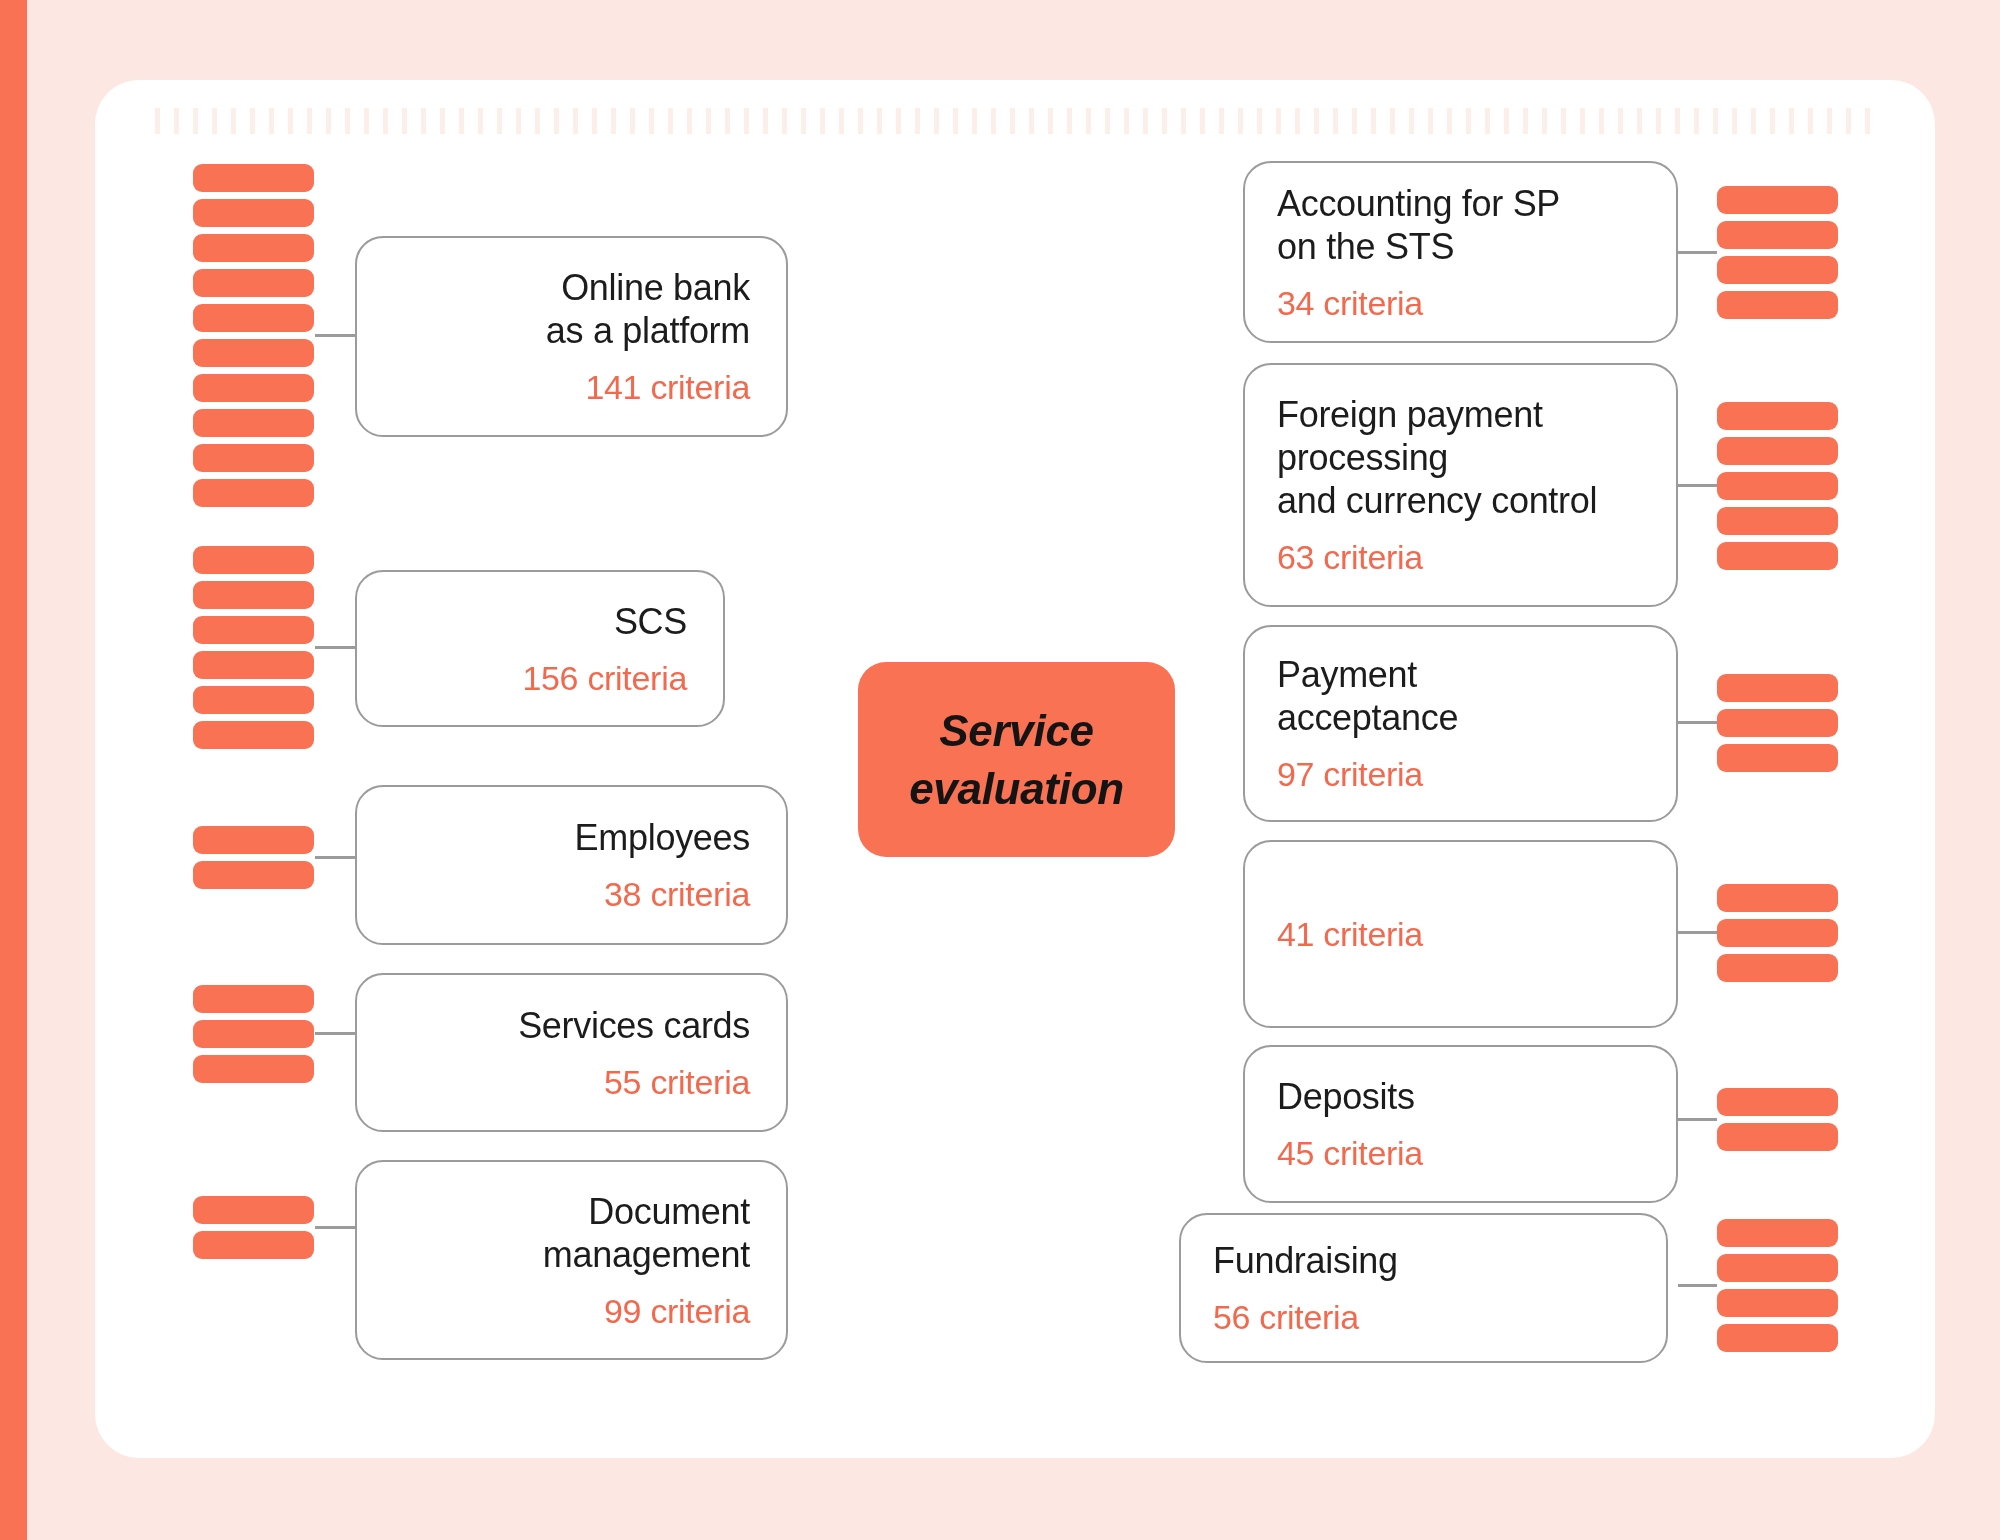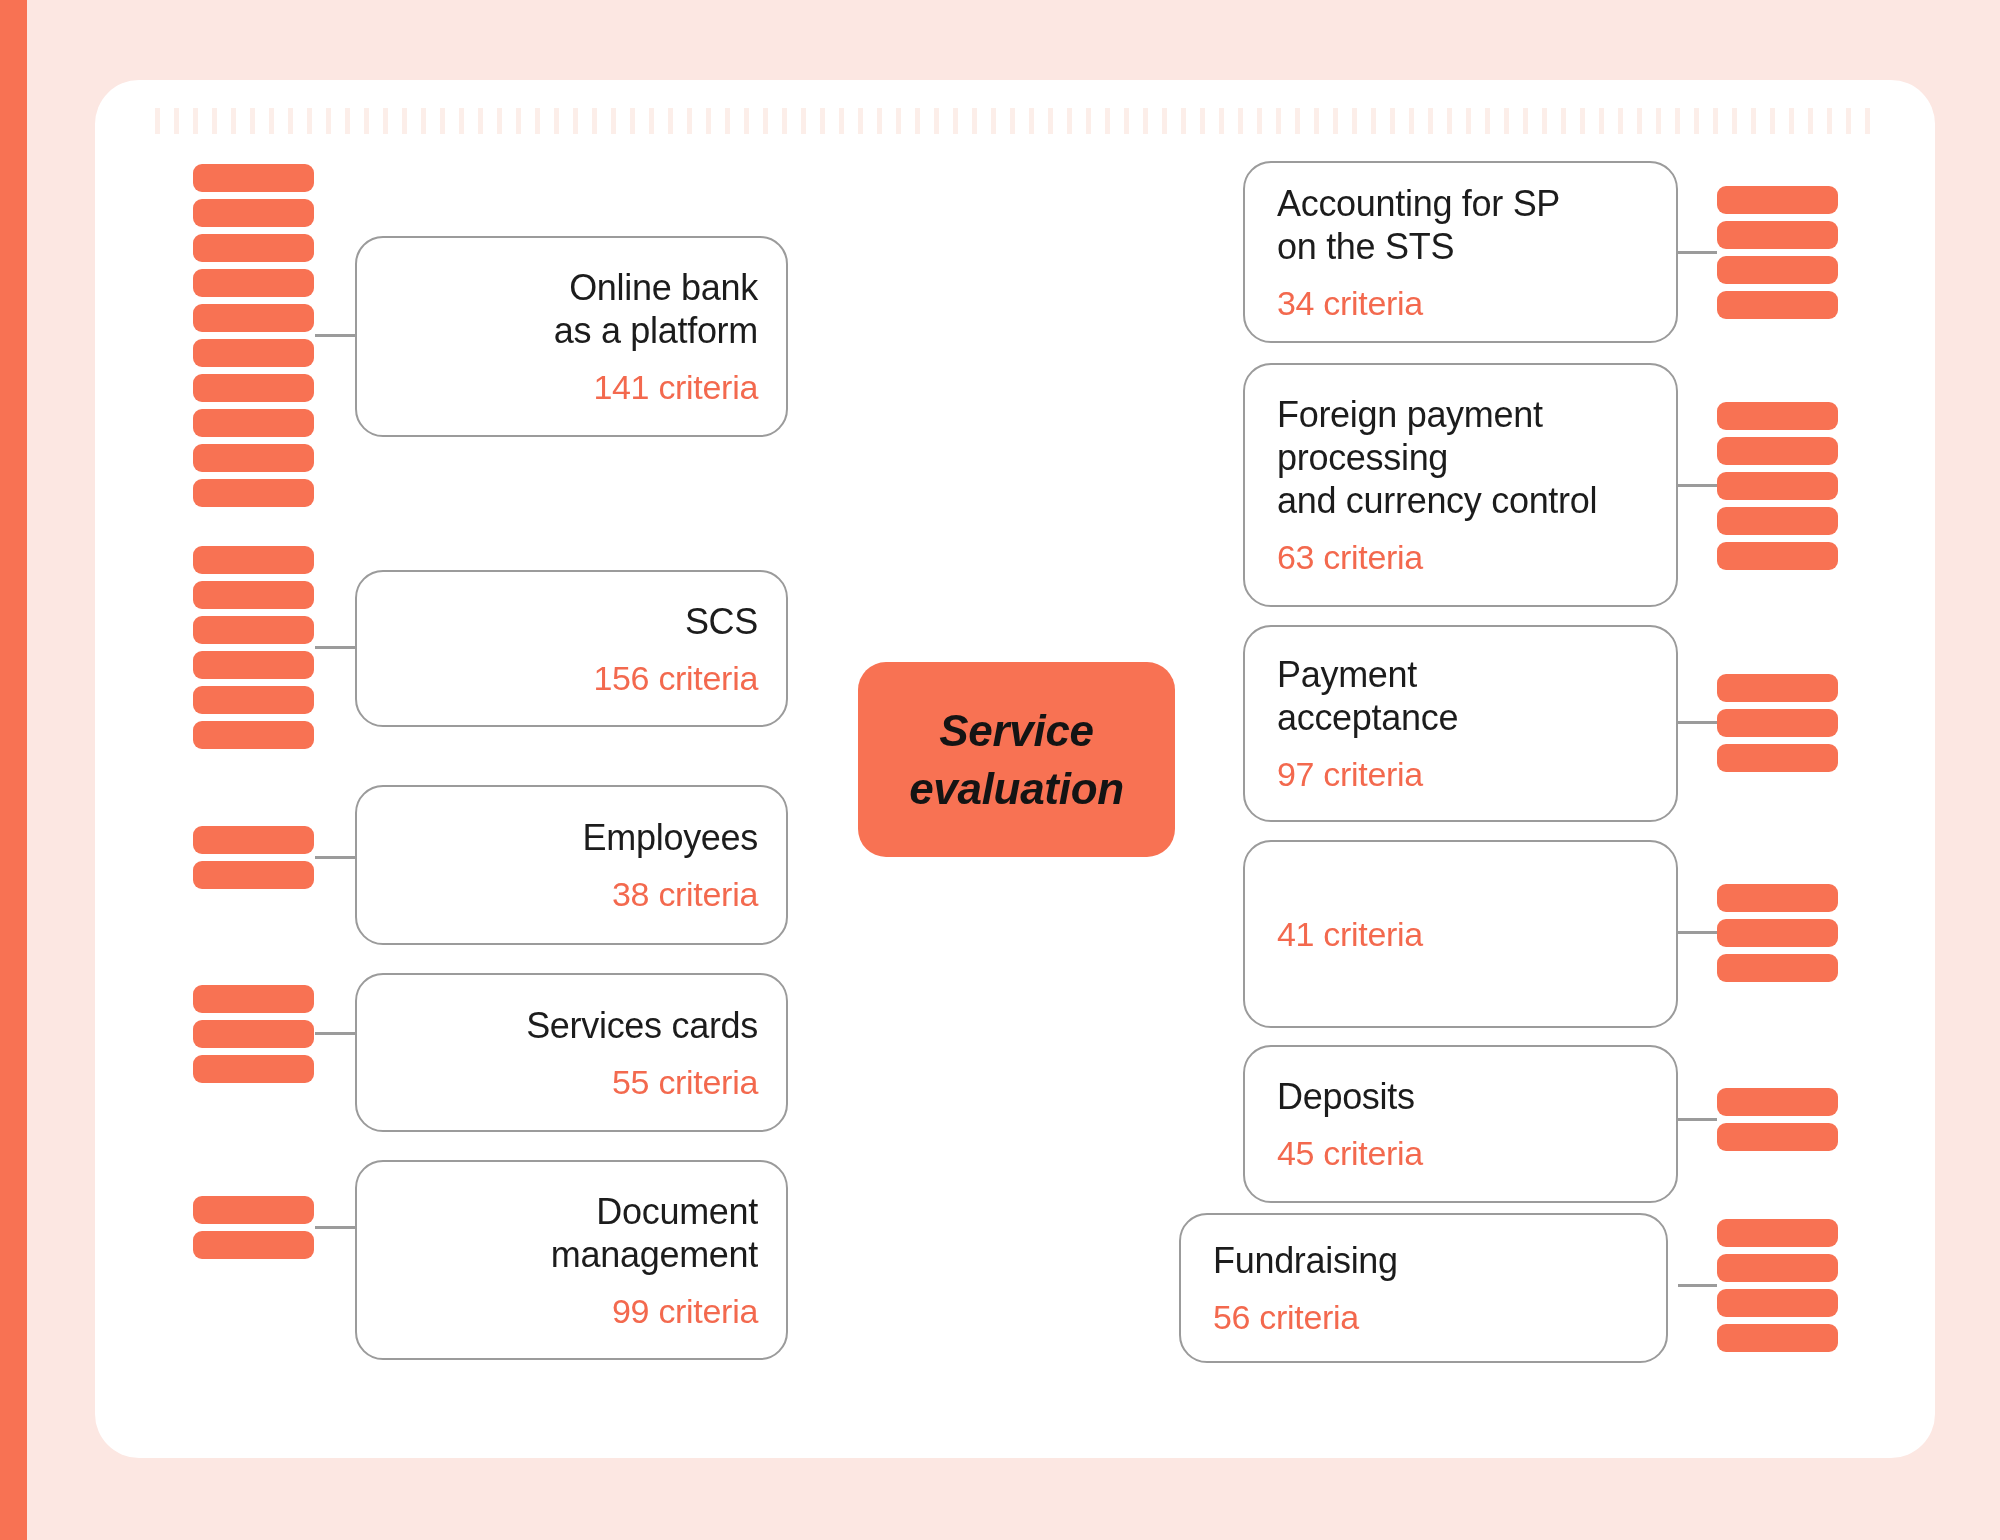--- a/index.html
+++ b/index.html
@@ -37,21 +37,21 @@
     width:121px;height:28px;border-radius:9px;background:var(--accent);
   }
   .connector{
     position:absolute;height:3px;background:var(--border);
   }
   .node-box{
     position:absolute;background:#ffffff;
     border:2px solid var(--border);border-radius:28px;
     display:flex;flex-direction:column;justify-content:center;gap:15px;
   }
-  .left-box{align-items:flex-end;text-align:right;padding:18px 28px 18px 28px;}
+  .left-box{align-items:flex-end;text-align:right;padding:18px 36px 18px 28px;}
   .right-box{align-items:flex-start;text-align:left;padding:18px 32px 18px 32px;}
   .node-title{
     font-size:36px;line-height:43px;color:var(--title);
     white-space:pre-line;letter-spacing:-0.3px;
   }
   .node-criteria{
     font-size:34px;line-height:40px;color:var(--criteria);letter-spacing:-0.3px;
   }
   .center-box{
     position:absolute;left:858px;top:662px;width:317px;height:195px;
@@ -97,21 +97,21 @@
   <div>
     <div class="bar-stack" style="left:193px;top:546px;">
         <div class="bar"></div>
         <div class="bar"></div>
         <div class="bar"></div>
         <div class="bar"></div>
         <div class="bar"></div>
         <div class="bar"></div>
       </div>
     <div class="connector" style="left:315px;top:646px;width:40px;"></div>
-    <div class="node-box left-box" style="left:355px;top:570px;width:433px;height:157px;">
+    <div class="node-box left-box" style="left:355px;top:570px;width:370px;height:157px;">
       <div class="node-title">SCS</div>
       <div class="node-criteria">156 criteria</div>
     </div>
   </div>
 
   <div>
     <div class="bar-stack" style="left:193px;top:826px;">
         <div class="bar"></div>
         <div class="bar"></div>
       </div>

